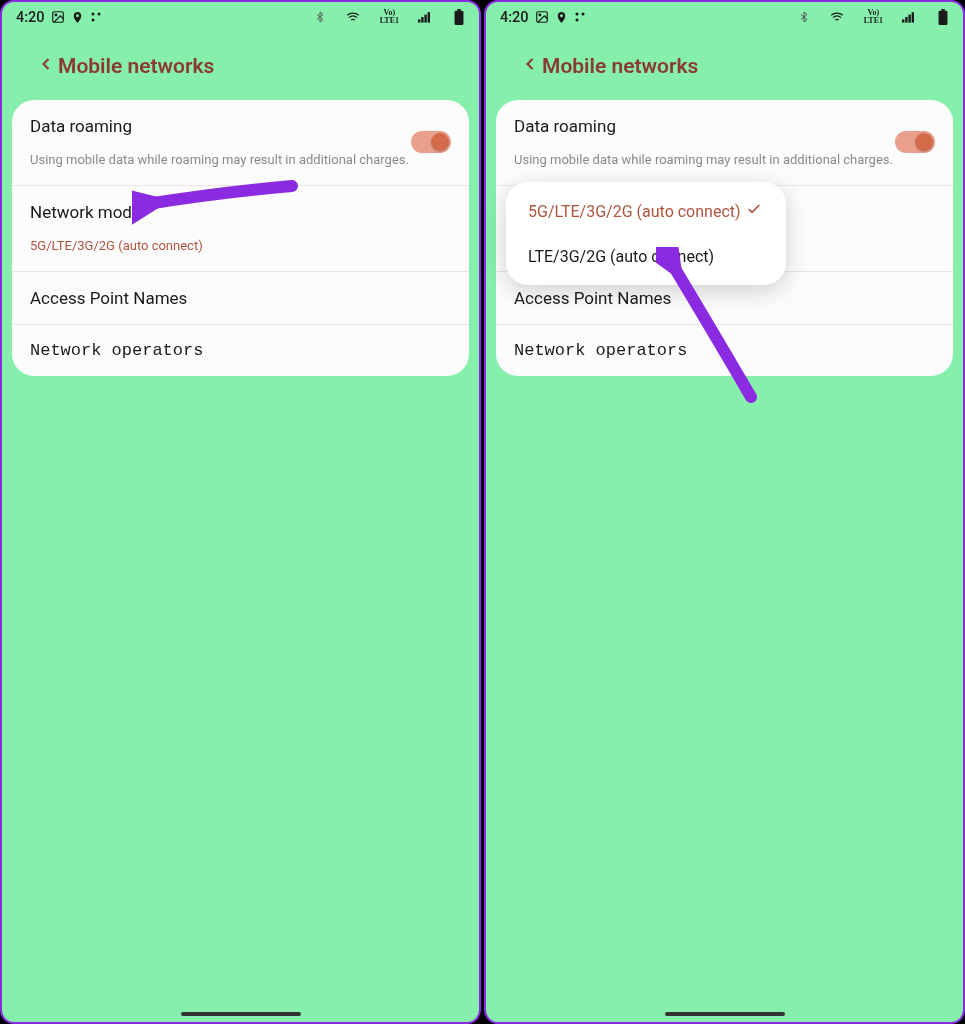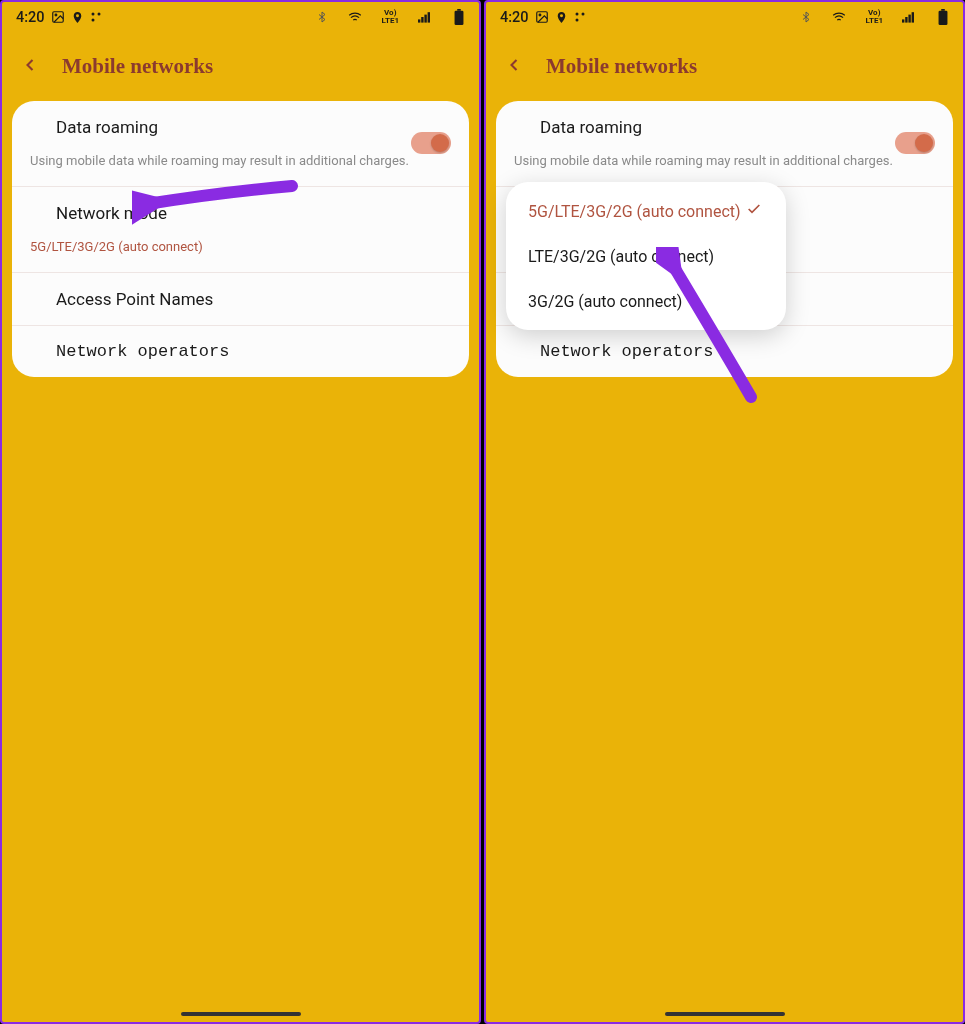--- a/index.html
+++ b/index.html
@@ -6,72 +6,71 @@
   body {
     width: 965px;
     height: 1024px;
     display: flex;
     font-family: -apple-system, BlinkMacSystemFont, "Segoe UI", Roboto, sans-serif;
     background: #000;
   }
   .phone {
     flex: 1;
     height: 100%;
-    background: #eab308;
+    background: #86efac;
     border: 2px solid #8a2be2;
-    border-radius: 4px;
+    border-radius: 14px;
     position: relative;
     overflow: hidden;
   }
   .phone + .phone { margin-left: 3px; }
 
   
   .status-bar {
     height: 30px;
     display: flex;
     justify-content: space-between;
     align-items: center;
     padding: 0 14px;
     font-size: 14.5px;
     color: #1a1a1a;
     font-weight: 500;
   }
   .status-left, .status-right { display: flex; align-items: center; gap: 6px; }
-  .status-right { gap: 19px; }
+  .status-right { gap: 19px; font-family: Liberation Serif, serif; }
   .sicon { display: inline-flex; align-items: center; justify-content: center; }
   .lte { font-size: 8px; font-weight: 700; line-height: 8px; text-align: center; }
 
   
   .header {
     display: flex;
     align-items: center;
-    gap: 22px;
-    padding: 22px 20px 22px 18px;
-    font-family: Liberation Serif, serif;
+    gap: 2px;
+    padding: 22px 20px 22px 34px;
   }
   .back { color: #8b3a2f; }
   .title { color: #8b3a2f; font-size: 21px; font-weight: 600; }
 
   
   .card {
     background: #fcfcfc;
     margin: 0 10px;
     border-radius: 22px;
     overflow: hidden;
   }
   .row {
     padding: 16px 18px;
     display: flex;
     align-items: center;
     justify-content: space-between;
     border-bottom: 1px solid #eee5e3;
   }
   .row:last-child { border-bottom: none; font-family: Liberation Mono, monospace; }
   .row .txt { flex: 1; }
-  .row .lbl { font-size: 17px; color: #1a1a1a; font-weight: 400; margin-left: 26px; }
+  .row .lbl { font-size: 17px; color: #1a1a1a; font-weight: 400; }
   .row .sub { font-size: 13px; color: #8a8a8a; margin-top: 16px; line-height: 1.3; }
   .row .sub.accent { color: #b05440; }
 
   
   .toggle {
     width: 40px; height: 22px; border-radius: 11px; background: #e8a08c;
     position: relative; flex-shrink: 0;
   }
   .toggle::after {
     content: ""; position: absolute; right: 2px; top: 2px;
@@ -302,23 +301,20 @@
   <div class="popup">
     <div class="popup-item selected">
       <span>5G/LTE/3G/2G (auto connect)</span>
       <span class="check"><svg width="20" height="16" viewBox="0 0 24 24" fill="none" stroke="currentColor" stroke-width="2.5">
             <polyline points="20 6 9 17 4 12"></polyline>
           </svg></span>
     </div>
     <div class="popup-item">
       <span>LTE/3G/2G (auto connect)</span>
     </div>
-    <div class="popup-item">
-      <span>3G/2G (auto connect)</span>
-    </div>
   </div>
 
   <svg class="arrow" style="left:170px; top:245px;" width="110" height="160" viewBox="0 0 110 160">
     <defs>
         <marker id="ah2" markerWidth="12" markerHeight="12" refX="2" refY="6" orient="auto">
           <path d="M0 6 L14 0 L10 6 L14 12 Z" fill="#8a2be2"></path>
         </marker>
       </defs>
     <path d="M95 150 Q 60 90 15 15" stroke="#8a2be2" stroke-width="12" fill="none" marker-end="url(#ah2)" stroke-linecap="round"></path>
   </svg>

